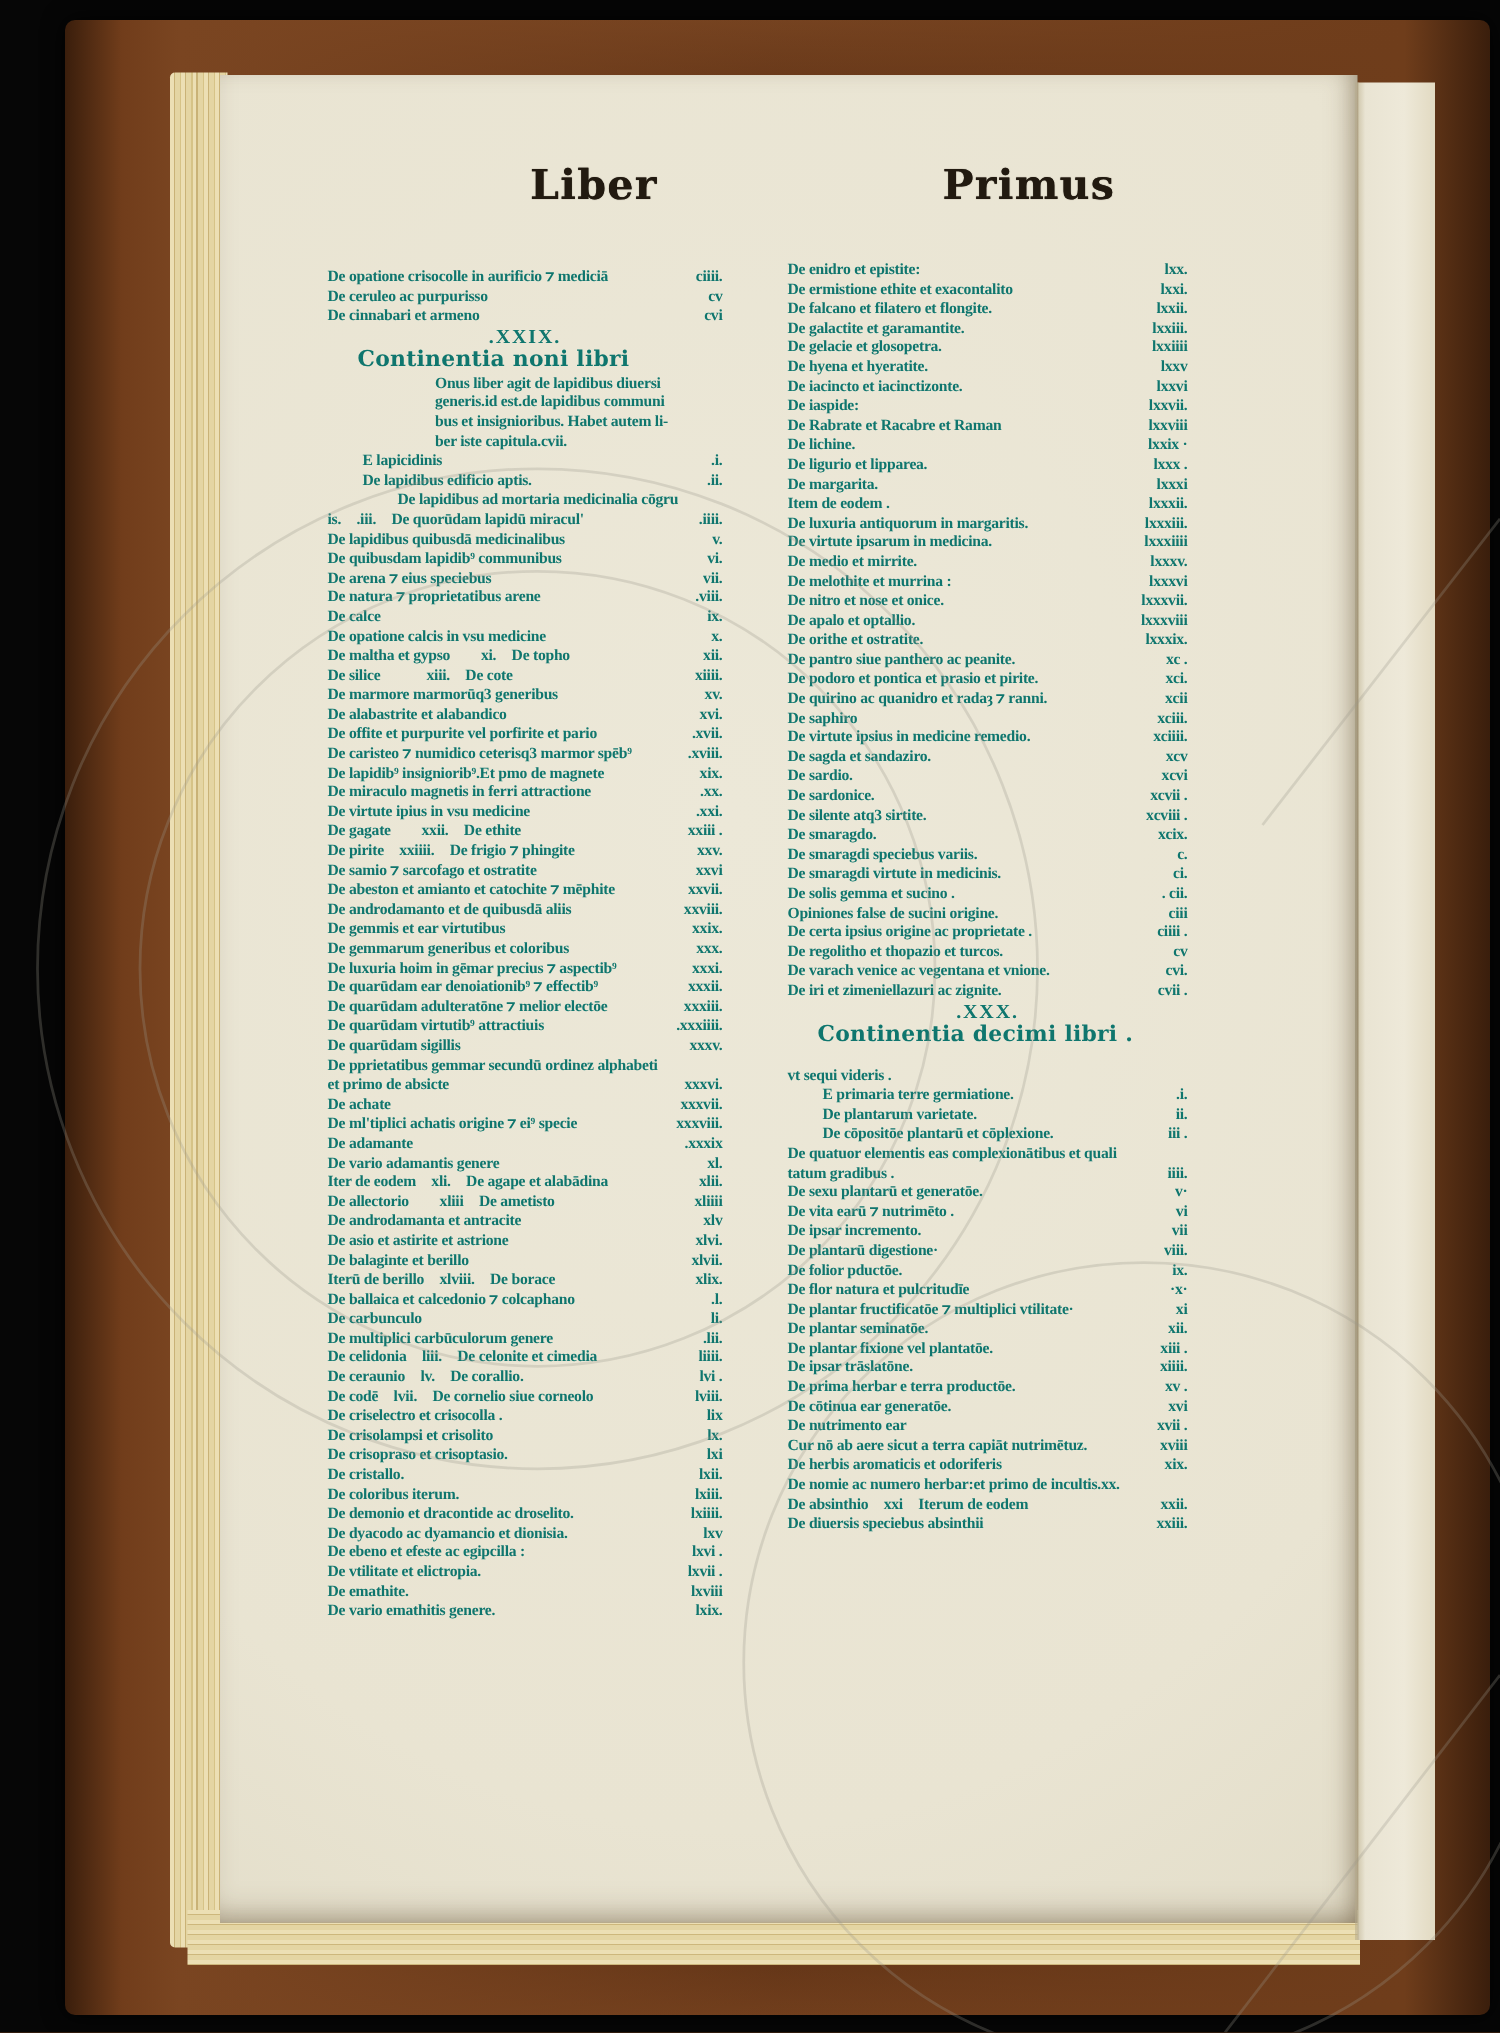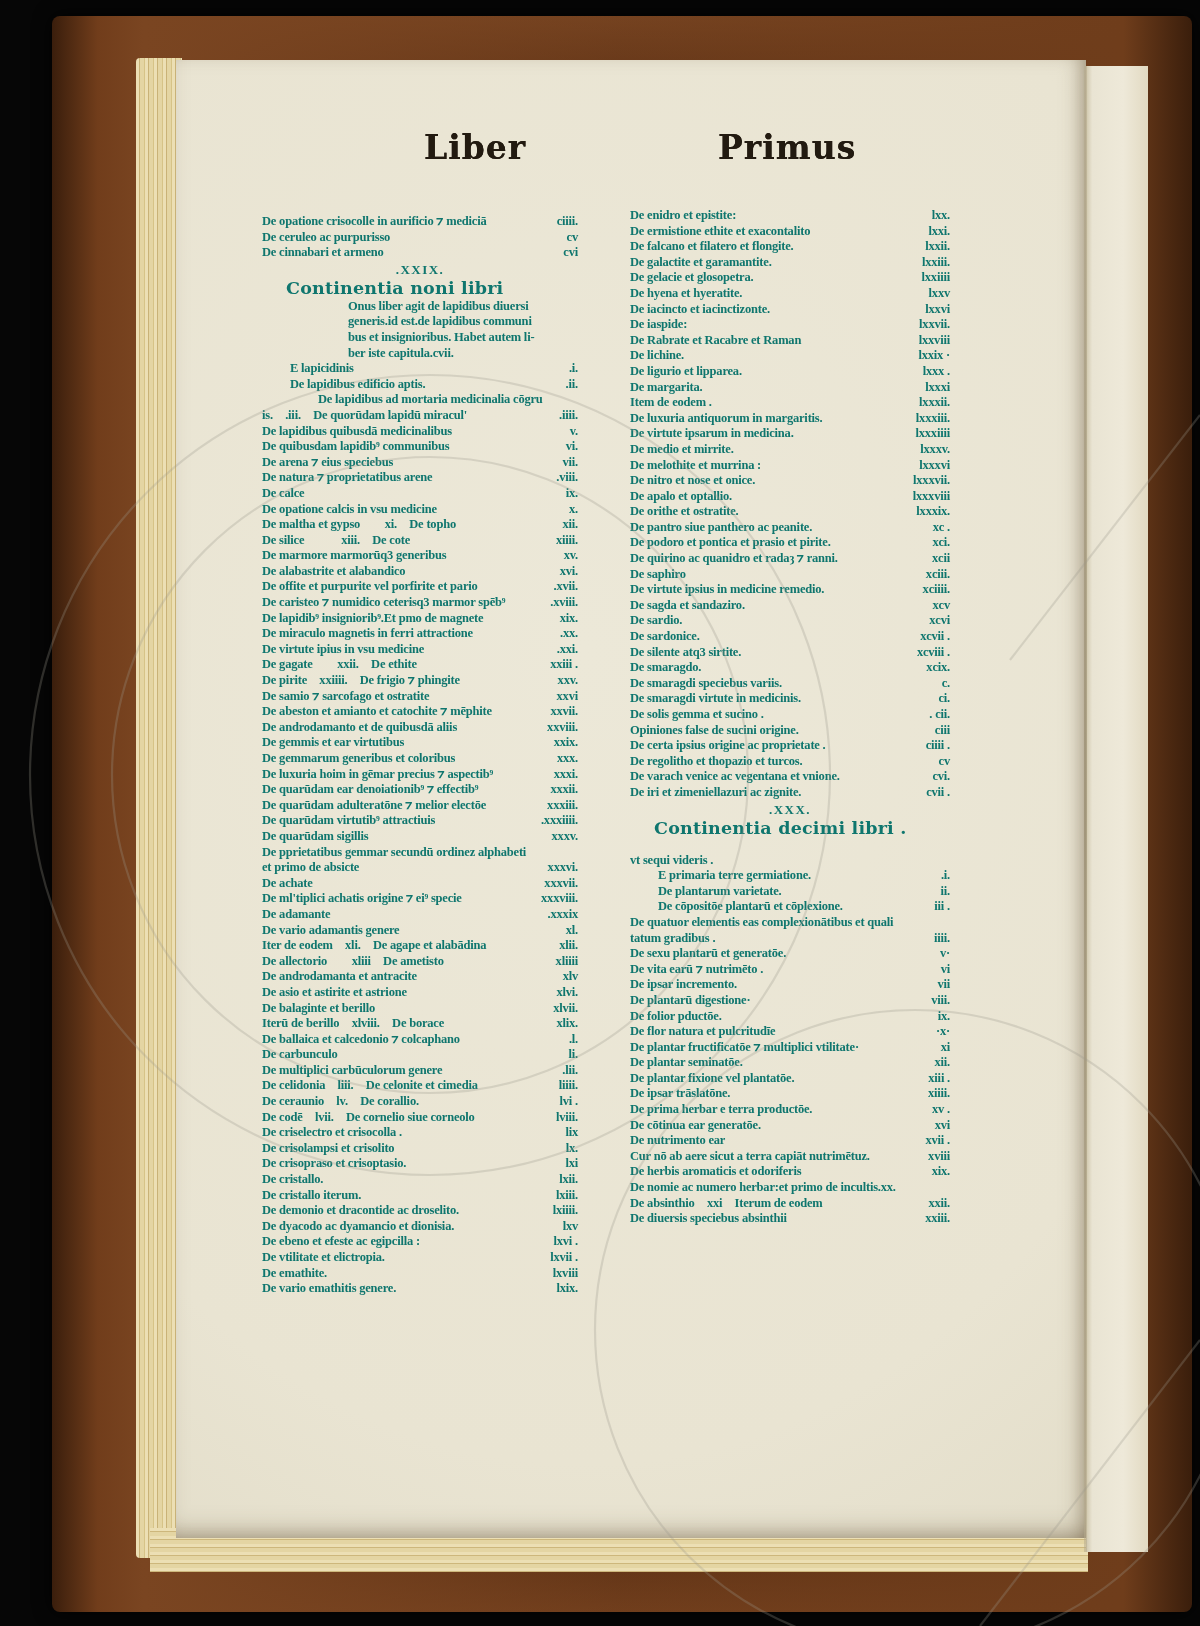--- a/index.html
+++ b/index.html
@@ -47,33 +47,33 @@
   }
   
   .watermark{position:absolute;left:0;top:0;pointer-events:none;opacity:.28;}
 
   
   .running-header{position:absolute;top:128px;left:0;width:1200px;height:44px;color:#221a10;}
   .rh-word{position:absolute;font-weight:700;font-size:33px;letter-spacing:1px;
     font-family:"DejaVu Serif","Liberation Serif",serif;
     text-shadow:0 0 .6px #221a10;}
   .rh-left{left:424px;}
-  .rh-right{left:718px;}
+  .rh-right{left:754px;}
 
   
   .toc-col{position:absolute;color:#0f766e;font-weight:700;font-size:12.5px;
     letter-spacing:-0.2px;line-height:15.6px;}
   .toc-col-left{left:262px;top:214px;width:316px;}
   .toc-col-right{left:630px;top:208px;width:320px;}
   .toc-row{display:flex;align-items:baseline;}
   .toc-row .t{white-space:pre-wrap;min-width:0;}
   .toc-row .n{flex:1 0 auto;text-align:right;padding-left:4px;white-space:nowrap;}
   .ind1 .t{padding-left:28px;}
   .ind2 .t{padding-left:56px;}
-  .toc-section{text-align:center;font-size:13px;letter-spacing:1.5px;line-height:17px;}
+  .toc-section{text-align:center;font-size:16px;letter-spacing:1.5px;line-height:17px;}
   .toc-heading{font-size:17.5px;line-height:21px;padding-left:24px;letter-spacing:.2px;
     font-family:"DejaVu Serif","Liberation Serif",serif;}
   .toc-para{padding-left:86px;}
   .toc-col-right .toc-para{padding-left:66px;}
   .toc-gap{height:14px;}
 </style>
 </head>
 <body>
 
 <div class="leather"></div>
@@ -313,21 +313,21 @@
     </div>
     <div class="toc-row">
       <span class="t">De crisopraso et crisoptasio.</span>
       <span class="n">lxi</span>
     </div>
     <div class="toc-row">
       <span class="t">De cristallo.</span>
       <span class="n">lxii.</span>
     </div>
     <div class="toc-row">
-      <span class="t">De cristallo iterum.</span>
+      <span class="t">De coloribus iterum.</span>
       <span class="n">lxiii.</span>
     </div>
     <div class="toc-row">
       <span class="t">De demonio et dracontide ac droselito.</span>
       <span class="n">lxiiii.</span>
     </div>
     <div class="toc-row">
       <span class="t">De dyacodo ac dyamancio et dionisia.</span>
       <span class="n">lxv</span>
     </div>

